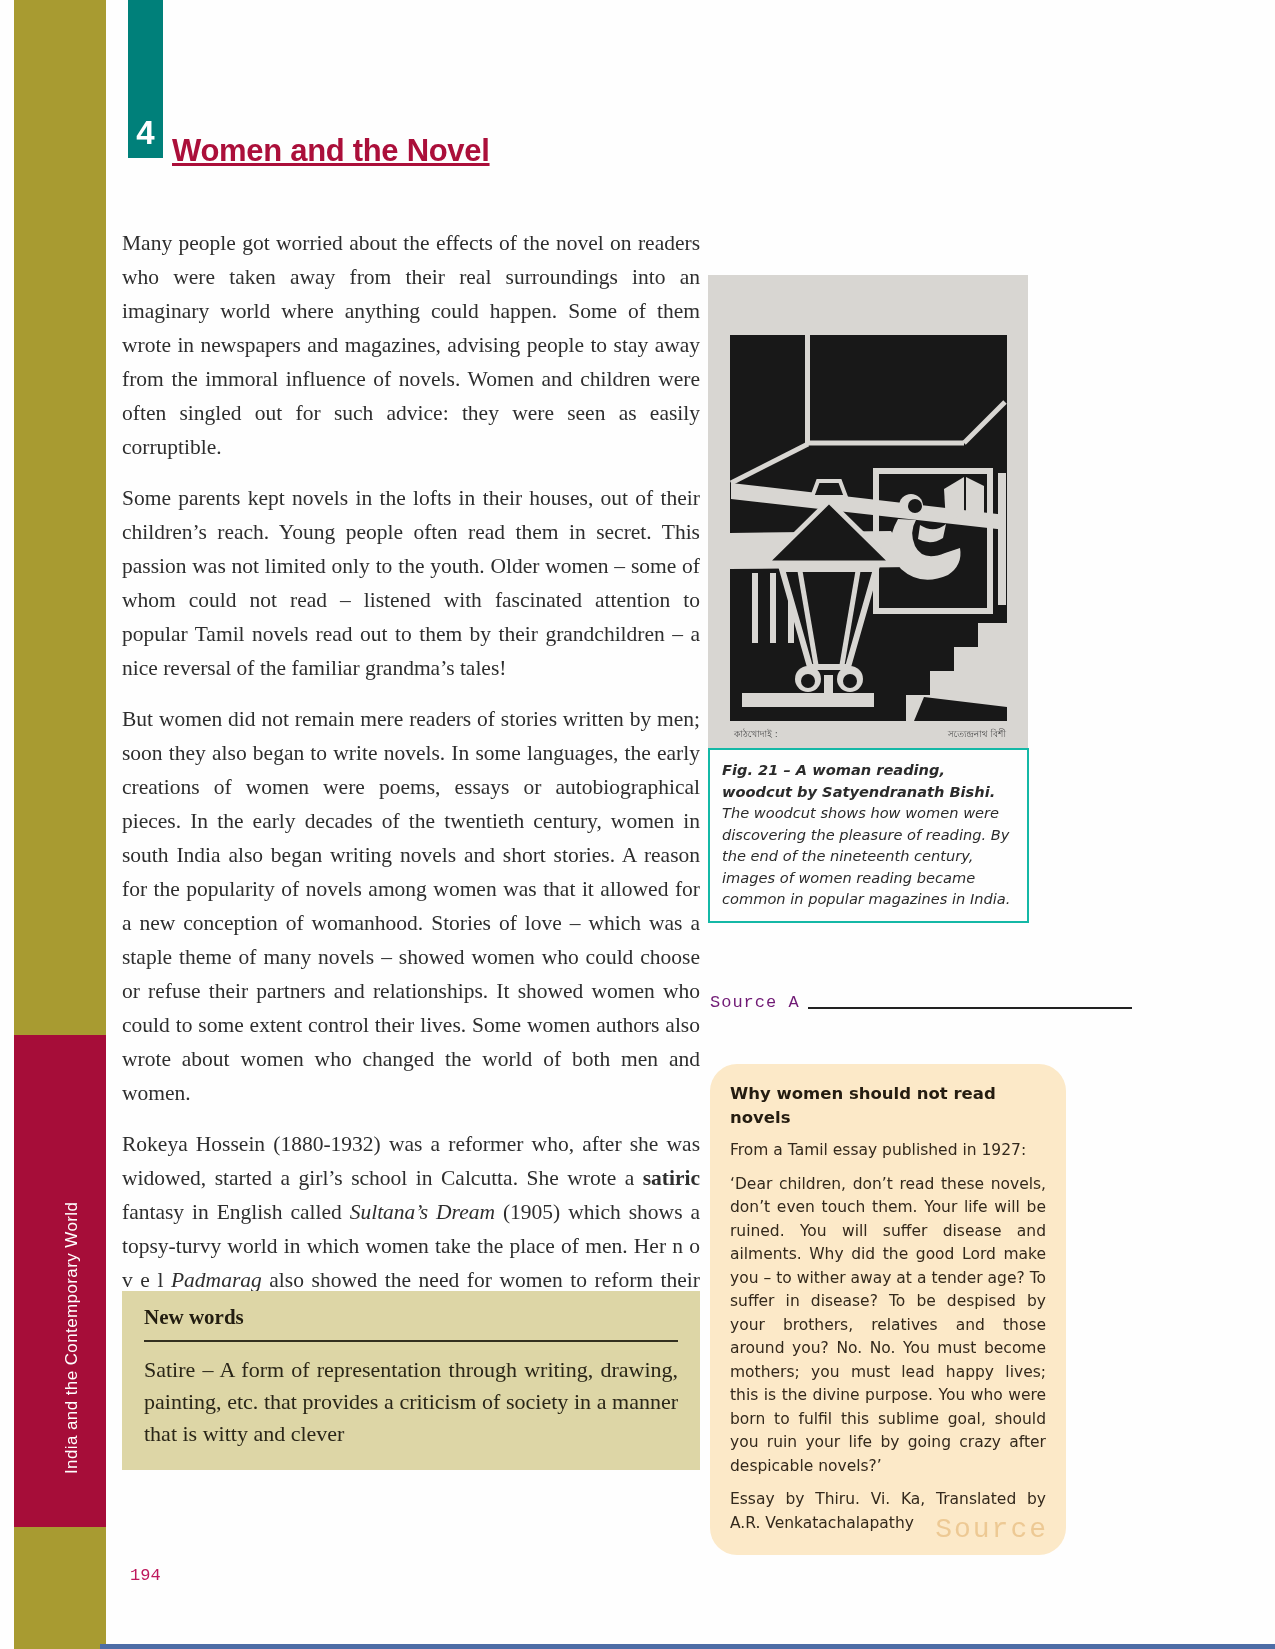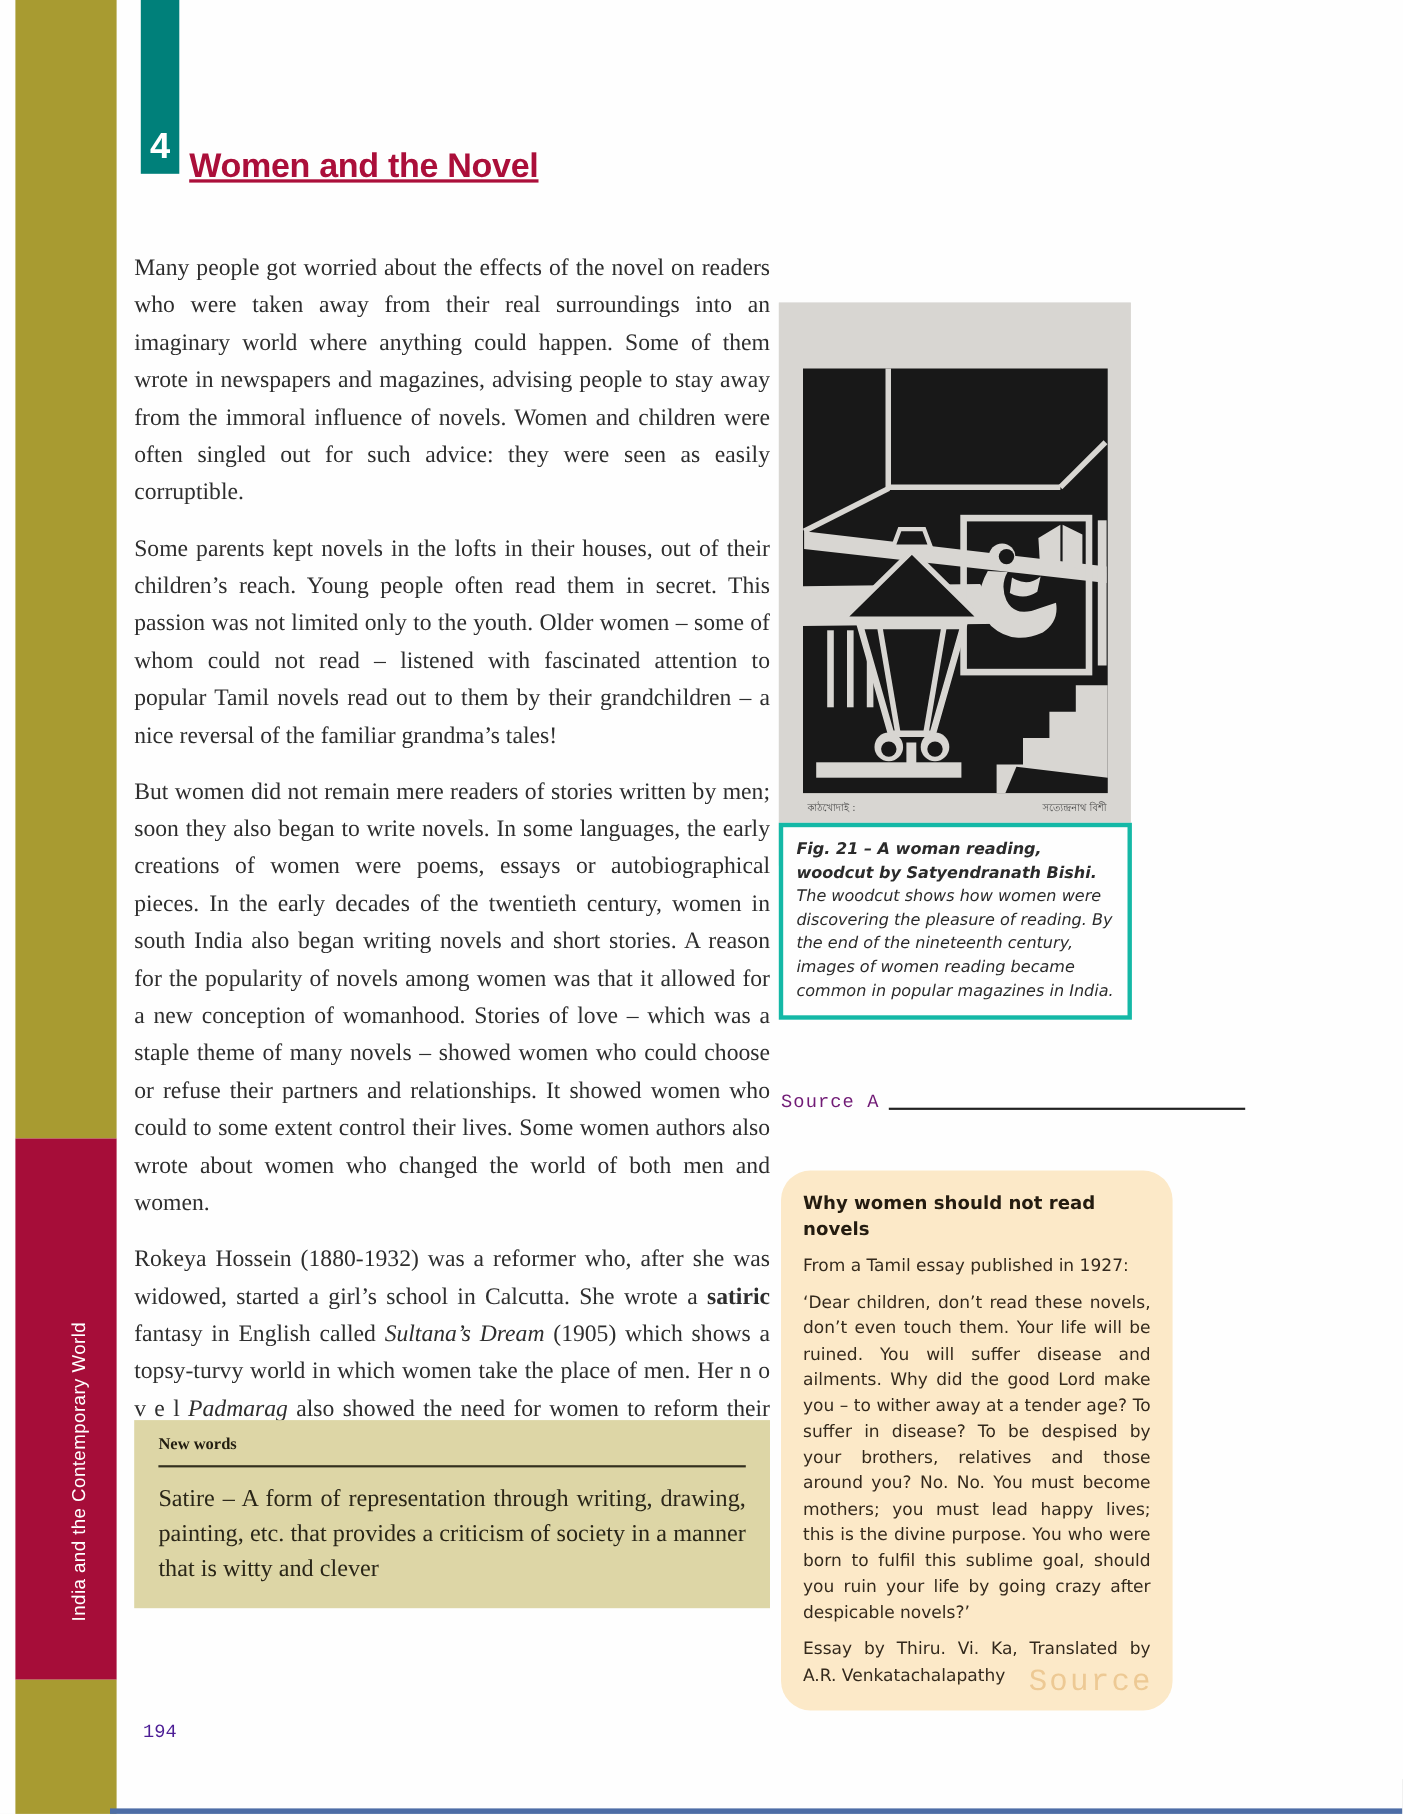--- a/index.html
+++ b/index.html
@@ -24,37 +24,37 @@
 
   
   .main-col{position:absolute;left:122px;top:226px;width:578px;}
   .main-col p{margin:0 0 17px 0;font-size:21.5px;line-height:34px;text-align:justify;}
   .b{font-weight:bold;}
   .i{font-style:italic;}
 
   
   .new-words{position:absolute;left:122px;top:1291px;width:578px;box-sizing:border-box;
         background:#ddd6a6;padding:14px 22px 20px 22px;}
-  .new-words h3{margin:0;font-size:15px;font-weight:bold;color:#221d10;font-family:"Liberation Serif",serif;}
+  .new-words h3{margin:0;font-size:21px;font-weight:bold;color:#221d10;font-family:"Liberation Serif",serif;}
   .new-words .rule{border:none;border-top:2px solid #33301f;margin:10px 0 12px 0;}
   .new-words .entry{font-size:22px;line-height:32px;text-align:justify;color:#2a2618;margin:0;}
 
   .page-number{position:absolute;left:130px;top:1566px;font-family:"Liberation Mono",monospace;
-        font-size:17px;color:#4c1d95;}
+        font-size:17px;color:#be185d;}
 
   
   .fig-plate{position:absolute;left:708px;top:235px;width:320px;height:512px;background:#d8d6d2;margin-top:40px;}
   .fig-plate svg{display:block;}
   .bn-cap{position:absolute;font-size:9px;color:#4c4c4c;font-family:"DejaVu Sans",sans-serif;}
   .bn-left{left:26px;top:452px;}
   .bn-right{right:22px;top:452px;}
   .bn-center{left:0;right:0;top:479px;text-align:center;}
 
   .fig-caption{position:absolute;left:708px;top:748px;width:321px;box-sizing:border-box;
-        border:4px solid #14b8a6;background:#fefefe;padding:9px 12px 11px 12px;
+        border:2px solid #14b8a6;background:#fefefe;padding:9px 12px 11px 12px;
         font-family:"DejaVu Sans",sans-serif;font-style:italic;font-size:14.6px;line-height:21.5px;color:#2b2b2b;}
   .fig-caption .cap-title{font-weight:bold;}
 
   
   .source-label{position:absolute;left:710px;top:993px;width:422px;display:flex;align-items:flex-end;
         font-family:"Liberation Mono",monospace;font-size:17px;color:#701a75;letter-spacing:1px;}
   .source-label .lead{flex:0 0 auto;padding-right:8px;}
   .source-label .rule-line{flex:1 1 auto;border-bottom:2px solid #222;margin-bottom:3px;}
 
   .source-box{position:absolute;left:710px;top:1064px;width:356px;box-sizing:border-box;

